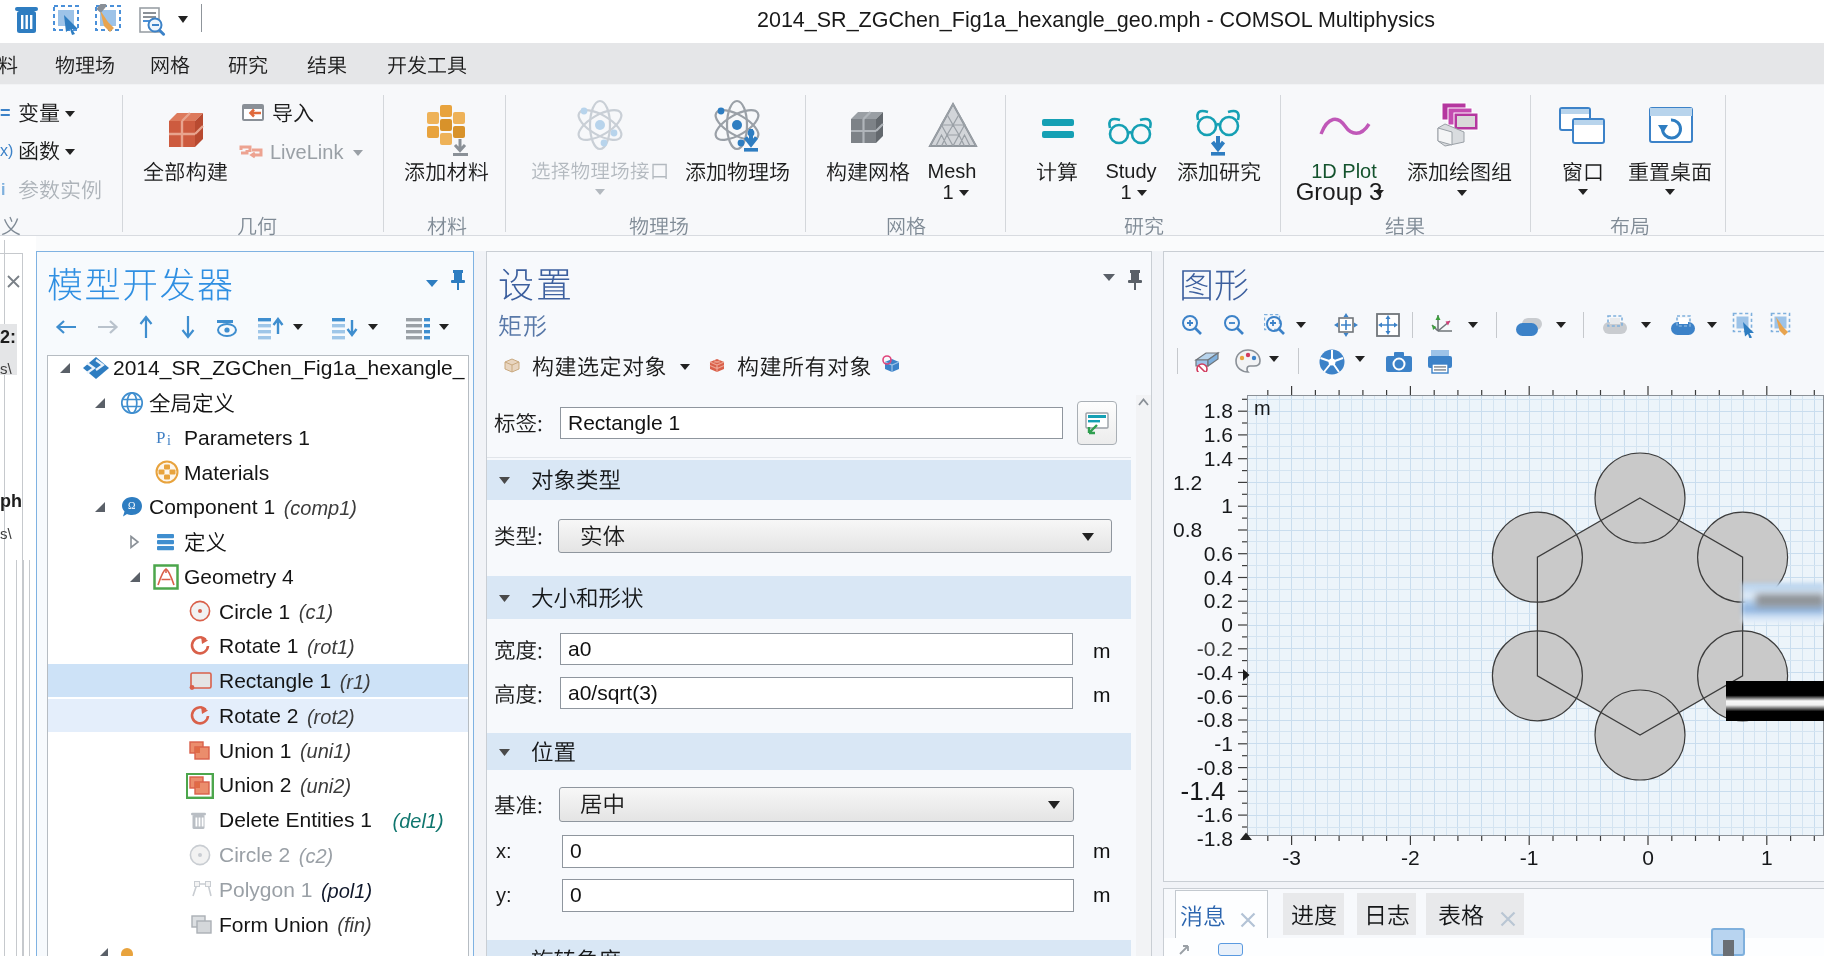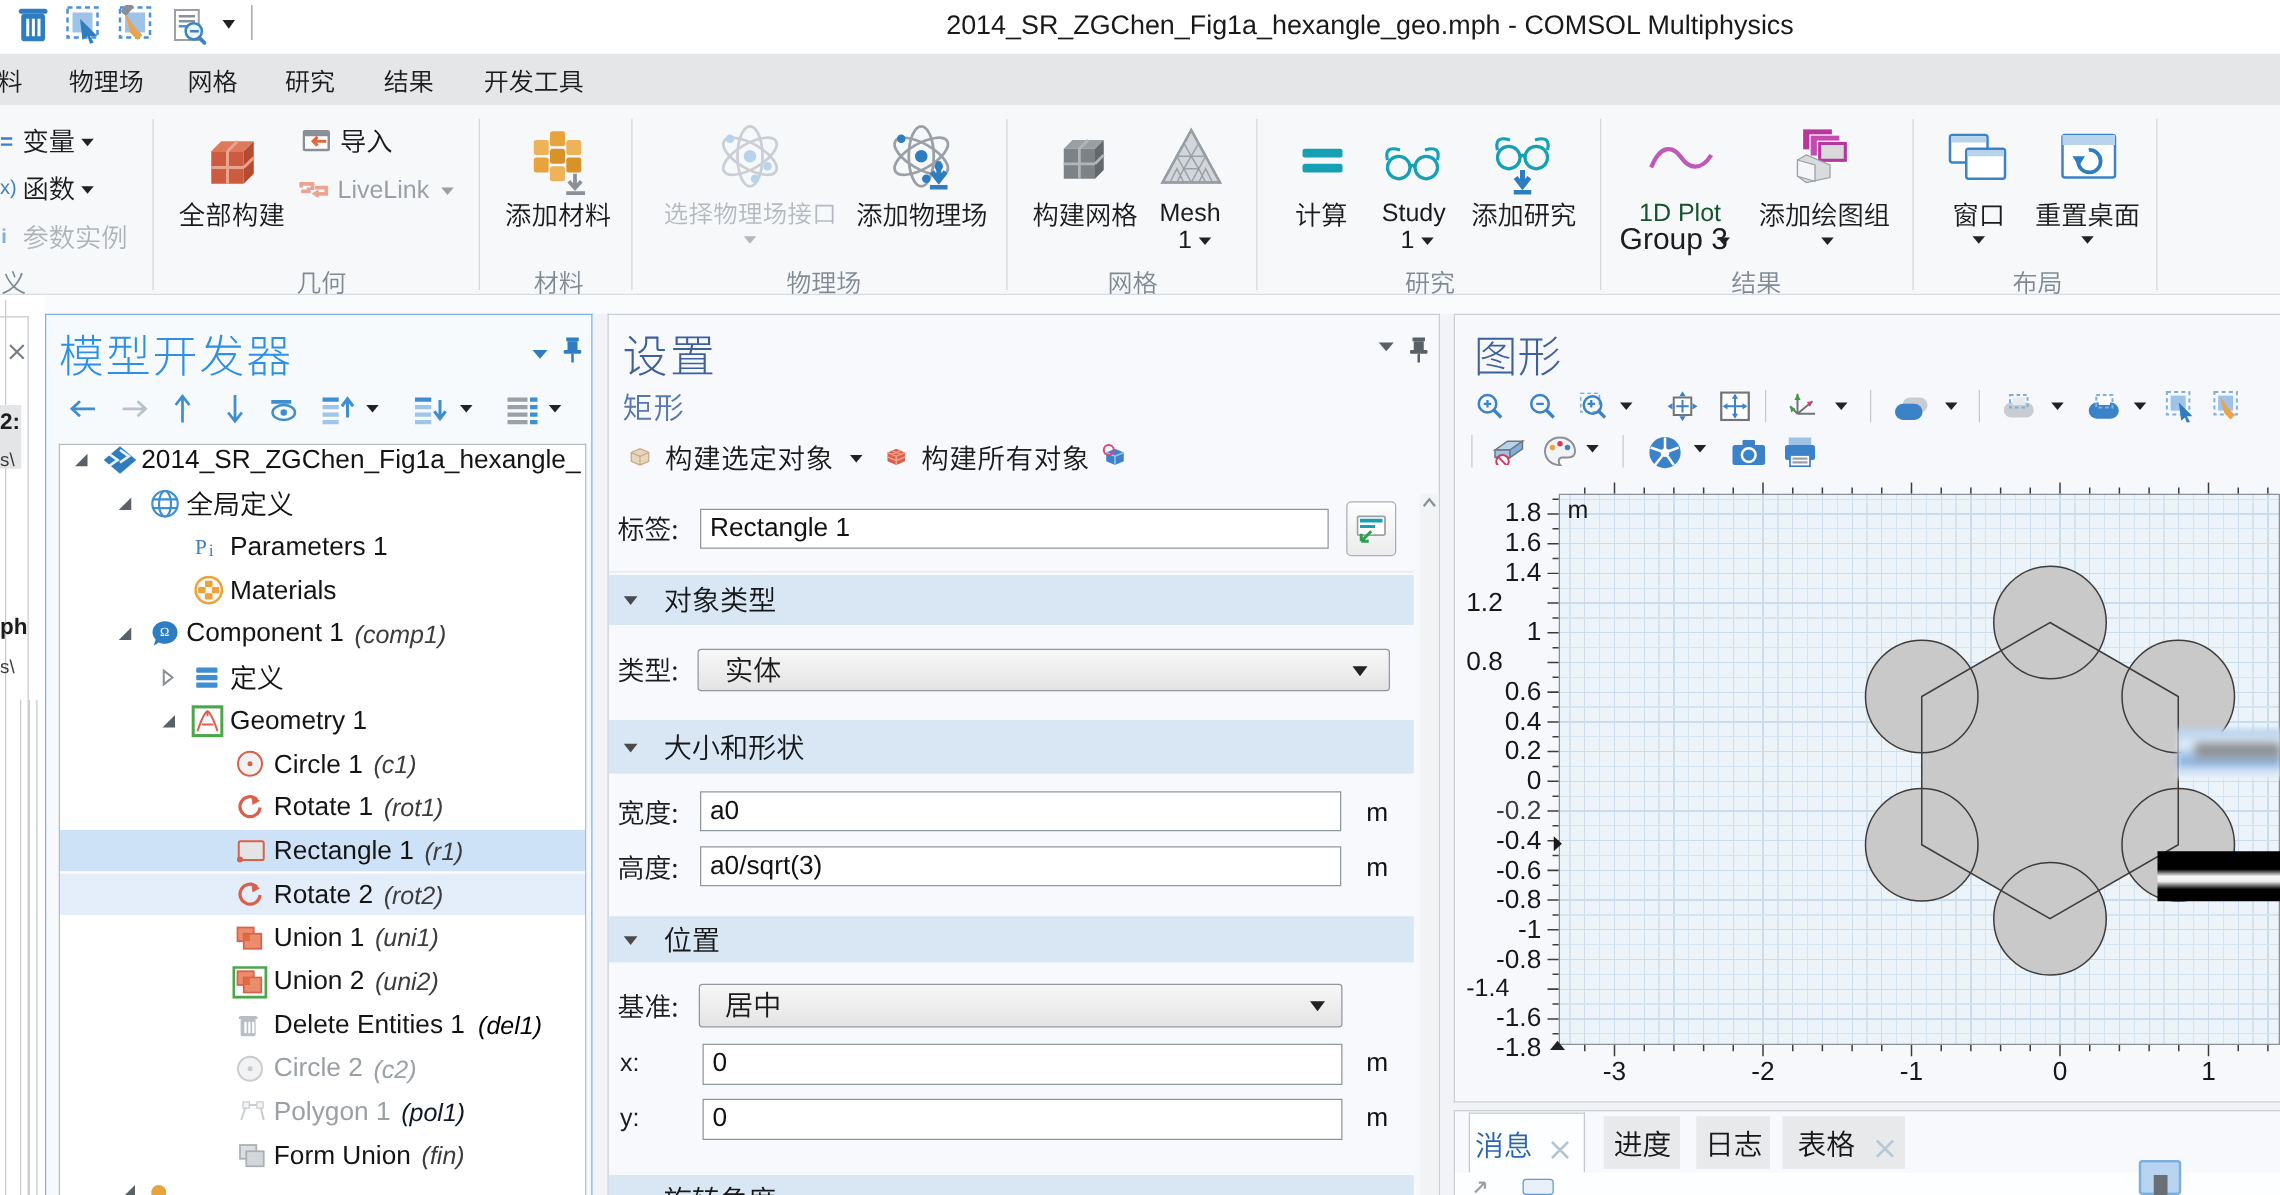--- a/index.html
+++ b/index.html
@@ -561,21 +561,21 @@
     </g>
   </svg>
 <svg style="position:absolute;left:128px;top:569.62px;" width="14" height="14" viewBox="0 0 14 14">
     <path d="M12 2 L12 12 L2 12 Z" fill="#5a6068"></path>
   </svg>
 <svg style="position:absolute;left:153px;top:563.62px;" width="26" height="27" viewBox="0 0 26 27">
     <rect x="1.5" y="1.5" width="23" height="23" fill="#fff" stroke="#4ca64c" stroke-width="2.5"></rect>
     <path d="M5 21 C8 12 11 6 13 5 C15 6 18 12 21 21 M8.5 15.5 L17.5 15.5" stroke="#d9604a" stroke-width="1.6" fill="none"></path>
     <path d="M13 5 L13 9" stroke="#d9604a" stroke-width="1.6"></path>
   </svg>
-<div class="lt" style="left:184px;top:560.87px;font-size:21px;line-height:31.5px;color:#141414;">Geometry 1</div>
+<div class="lt" style="left:184px;top:560.87px;font-size:21px;line-height:31.5px;color:#141414;">Geometry 4</div>
 <svg style="position:absolute;left:189px;top:600.39px;" width="22" height="22" viewBox="0 0 22 22">
     <circle cx="11" cy="11" r="9.6" fill="#f2f2f2" stroke="#d9604a" stroke-width="1.6"></circle>
     <circle cx="11" cy="11" r="2" fill="#d9604a"></circle>
   </svg>
 <div class="lt" style="left:219px;top:595.64px;font-size:21px;line-height:31.5px;color:#141414;">Circle 1</div>
 <div class="lt" style="left:219px;top:596.39px;font-size:21px;line-height:31.5px;color:transparent">Circle 1<i style="color:#3c3c3c;font-size:20px;font-style:italic;margin-left:3px"> (c1)</i></div>
 <svg style="position:absolute;left:189px;top:635.1600000000001px;" width="22" height="22" viewBox="0 0 22 22">
     <path d="M16.5 4.5 A8 8 0 1 0 19 11" stroke="#d9604a" stroke-width="2.6" fill="none"></path>
     <path d="M12 1 L19 5.5 L13 9 Z" fill="#d9604a"></path>
   </svg>
@@ -609,21 +609,21 @@
 <div class="lt" style="left:219px;top:769.49px;font-size:21px;line-height:31.5px;color:#141414;">Union 2</div>
 <div class="lt" style="left:219px;top:770.24px;font-size:21px;line-height:31.5px;color:transparent">Union 2<i style="color:#3c3c3c;font-size:20px;font-style:italic;margin-left:3px"> (uni2)</i></div>
 <svg style="position:absolute;left:189px;top:809.51px;" width="20" height="21" viewBox="0 0 20 21">
     <rect x="3.5" y="5" width="12" height="14" rx="1.5" fill="#b9bec4"></rect>
     <rect x="2" y="2.8" width="15" height="2.6" rx="1.3" fill="#b9bec4"></rect>
     <rect x="6.5" y="7.5" width="1.8" height="9" fill="#fff"></rect>
     <rect x="9.6" y="7.5" width="1.8" height="9" fill="#fff"></rect>
     <rect x="12.7" y="7.5" width="1.8" height="9" fill="#fff"></rect>
   </svg>
 <div class="lt" style="left:219px;top:804.26px;font-size:21px;line-height:31.5px;color:#141414;">Delete Entities 1</div>
-<div class="lt" style="left:219px;top:805.01px;font-size:21px;line-height:31.5px;color:transparent">Delete Entities 1<i style="color:#000000;font-size:20px;font-style:italic;margin-left:5px"> (del1)</i></div>
+<div class="lt" style="left:219px;top:805.01px;font-size:21px;line-height:31.5px;color:transparent">Delete Entities 1<i style="color:#0f766e;font-size:20px;font-style:italic;margin-left:15px"> (del1)</i></div>
 <svg style="position:absolute;left:189px;top:843.78px;" width="22" height="22" viewBox="0 0 22 22">
     <circle cx="11" cy="11" r="9.6" fill="#f2f2f2" stroke="#c9cdd2" stroke-width="1.6"></circle>
     <circle cx="11" cy="11" r="2" fill="#c9cdd2"></circle>
   </svg>
 <div class="lt" style="left:219px;top:839.03px;font-size:21px;line-height:31.5px;color:#9aa0a6;">Circle 2</div>
 <div class="lt" style="left:219px;top:839.78px;font-size:21px;line-height:31.5px;color:transparent">Circle 2<i style="color:#9aa0a6;font-size:20px;font-style:italic;margin-left:3px"> (c2)</i></div>
 <svg style="position:absolute;left:189px;top:879.5500000000001px;" width="26" height="20" viewBox="0 0 26 20">
     <path d="M4 16 L8 4 L19 4 L22 16" fill="none" stroke="#c9cdd2" stroke-width="1.6"></path>
     <rect x="5.5" y="1.5" width="5" height="5" fill="#f4f4f4" stroke="#c9cdd2"></rect>
     <rect x="16.5" y="1.5" width="5" height="5" fill="#f4f4f4" stroke="#c9cdd2"></rect>
@@ -1158,21 +1158,21 @@
 <div class="lt" style="left:1173px;width:60px;text-align:right;top:537.97px;font-size:21px;line-height:31.5px;color:#16181a;">0.6</div>
 <div class="lt" style="left:1173px;width:60px;text-align:right;top:561.73px;font-size:21px;line-height:31.5px;color:#16181a;">0.4</div>
 <div class="lt" style="left:1173px;width:60px;text-align:right;top:585.49px;font-size:21px;line-height:31.5px;color:#16181a;">0.2</div>
 <div class="lt" style="left:1173px;width:60px;text-align:right;top:609.25px;font-size:21px;line-height:31.5px;color:#16181a;">0</div>
 <div class="lt" style="left:1173px;width:60px;text-align:right;top:633.01px;font-size:21px;line-height:31.5px;color:#404040;">-0.2</div>
 <div class="lt" style="left:1173px;width:60px;text-align:right;top:656.77px;font-size:21px;line-height:31.5px;color:#16181a;">-0.4</div>
 <div class="lt" style="left:1173px;width:60px;text-align:right;top:680.53px;font-size:21px;line-height:31.5px;color:#16181a;">-0.6</div>
 <div class="lt" style="left:1173px;width:60px;text-align:right;top:704.29px;font-size:21px;line-height:31.5px;color:#16181a;">-0.8</div>
 <div class="lt" style="left:1173px;width:60px;text-align:right;top:728.0500000000001px;font-size:21px;line-height:31.5px;color:#16181a;">-1</div>
 <div class="lt" style="left:1173px;width:60px;text-align:right;top:751.81px;font-size:21px;line-height:31.5px;color:#16181a;">-0.8</div>
-<div class="lt" style="left:1173px;width:60px;text-align:left;top:775.57px;font-size:20px;line-height:31.5px;color:#16181a;">-1.4</div>
+<div class="lt" style="left:1173px;width:60px;text-align:center;top:775.57px;font-size:26px;line-height:31.5px;color:#16181a;">-1.4</div>
 <div class="lt" style="left:1173px;width:60px;text-align:right;top:799.33px;font-size:21px;line-height:31.5px;color:#16181a;">-1.6</div>
 <div class="lt" style="left:1173px;width:60px;text-align:right;top:823.09px;font-size:21px;line-height:31.5px;color:#16181a;">-1.8</div>
 <div class="lt" style="left:1271.6px;width:40px;text-align:center;top:842.25px;font-size:21px;line-height:31.5px;color:#16181a;">-3</div>
 <div class="lt" style="left:1390.4px;width:40px;text-align:center;top:842.25px;font-size:21px;line-height:31.5px;color:#16181a;">-2</div>
 <div class="lt" style="left:1509.2px;width:40px;text-align:center;top:842.25px;font-size:21px;line-height:31.5px;color:#16181a;">-1</div>
 <div class="lt" style="left:1628.0px;width:40px;text-align:center;top:842.25px;font-size:21px;line-height:31.5px;color:#16181a;">0</div>
 <div class="lt" style="left:1746.8px;width:40px;text-align:center;top:842.25px;font-size:21px;line-height:31.5px;color:#16181a;">1</div>
 <div class="lt" style="left:1254px;top:393.0px;font-size:20px;line-height:30.0px;color:#16181a;">m</div>
 <svg style="position:absolute;left:1238px;top:831px;" width="16" height="10" viewBox="0 0 16 10">
     <path d="M2 9 L14 9 L8 1.5 Z" fill="#222"></path>

